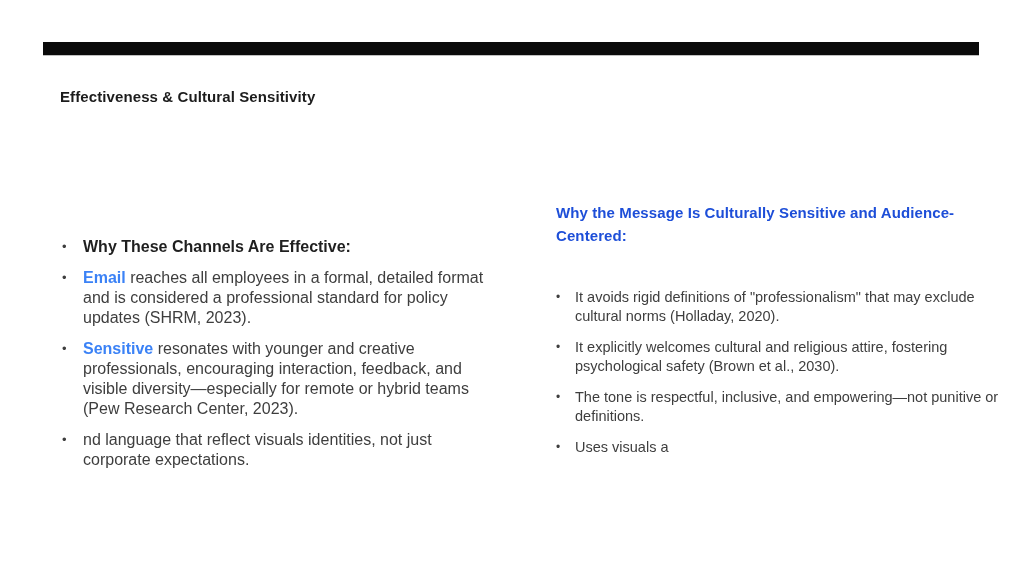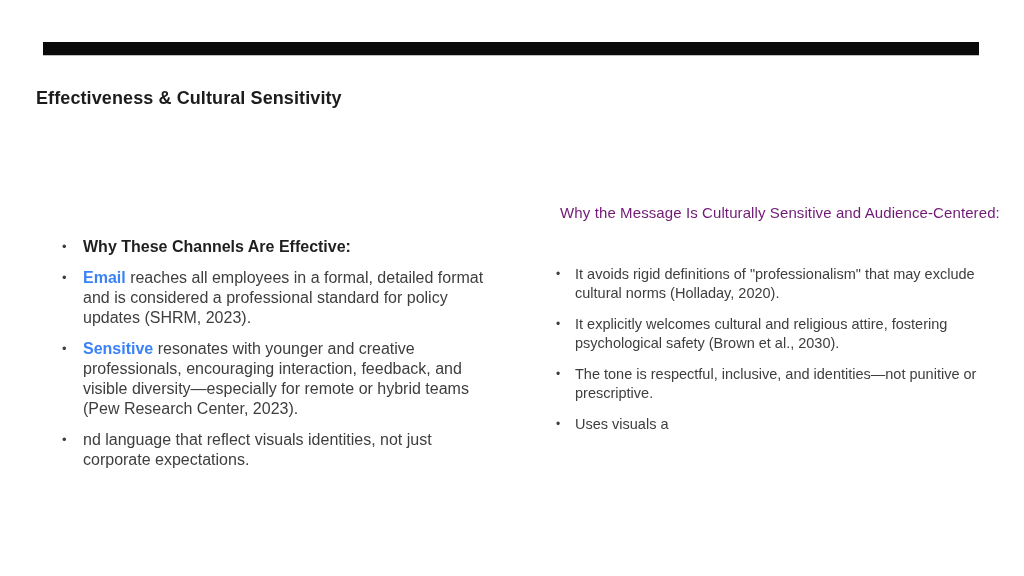--- a/index.html
+++ b/index.html
@@ -19,49 +19,48 @@
     position: absolute;
     left: 43px;
     top: 42px;
     width: 936px;
     height: 13px;
     background: #0a0a0a;
     box-shadow: 0 1px 0 rgba(0,0,0,0.25);
   }
   .slide-title {
     position: absolute;
-    left: 36px;
+    left: 60px;
     top: 88px;
     margin: 0;
-    font-size: 18px;
+    font-size: 15px;
     font-weight: bold;
     color: #1c1c1c;
     letter-spacing: 0.1px;
   }
   
   .left-col {
     position: absolute;
     left: 62px;
     top: 237px;
     width: 424px;
   }
   .right-col {
     position: absolute;
     left: 556px;
     top: 201px;
     width: 448px;
   }
   .right-heading {
     margin: 0;
     font-size: 15px;
-    font-weight: normal;
+    font-weight: bold;
     line-height: 23px;
-    color: #701a75;
+    color: #1d4ed8;
     letter-spacing: 0.1px;
-    text-align: center;
   }
   ul.bullets {
     list-style: none;
     margin: 0;
     padding: 0;
   }
   .left-col ul.bullets li {
     display: flex;
     align-items: flex-start;
     margin: 0 0 11px 0;
@@ -135,21 +134,21 @@
       <li>
         <span class="bullet-marker">•</span>
         <span class="li-text">It avoids rigid definitions of "professionalism" that may exclude cultural norms (Holladay, 2020).</span>
       </li>
       <li>
         <span class="bullet-marker">•</span>
         <span class="li-text">It explicitly welcomes cultural and religious attire, fostering psychological safety (Brown et al., 2030).</span>
       </li>
       <li>
         <span class="bullet-marker">•</span>
-        <span class="li-text">The tone is respectful, inclusive, and identities—not punitive or prescriptive.</span>
+        <span class="li-text">The tone is respectful, inclusive, and empowering—not punitive or definitions.</span>
       </li>
       <li>
         <span class="bullet-marker">•</span>
         <span class="li-text">Uses visuals a</span>
       </li>
     </ul>
   </div>
 
 </div>
 

